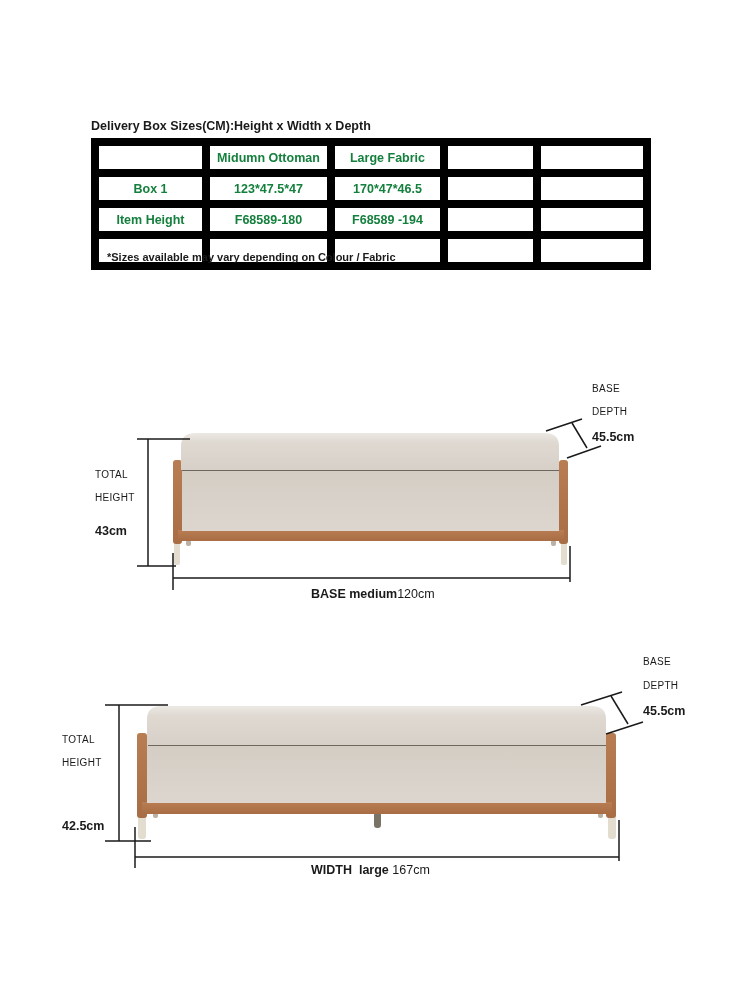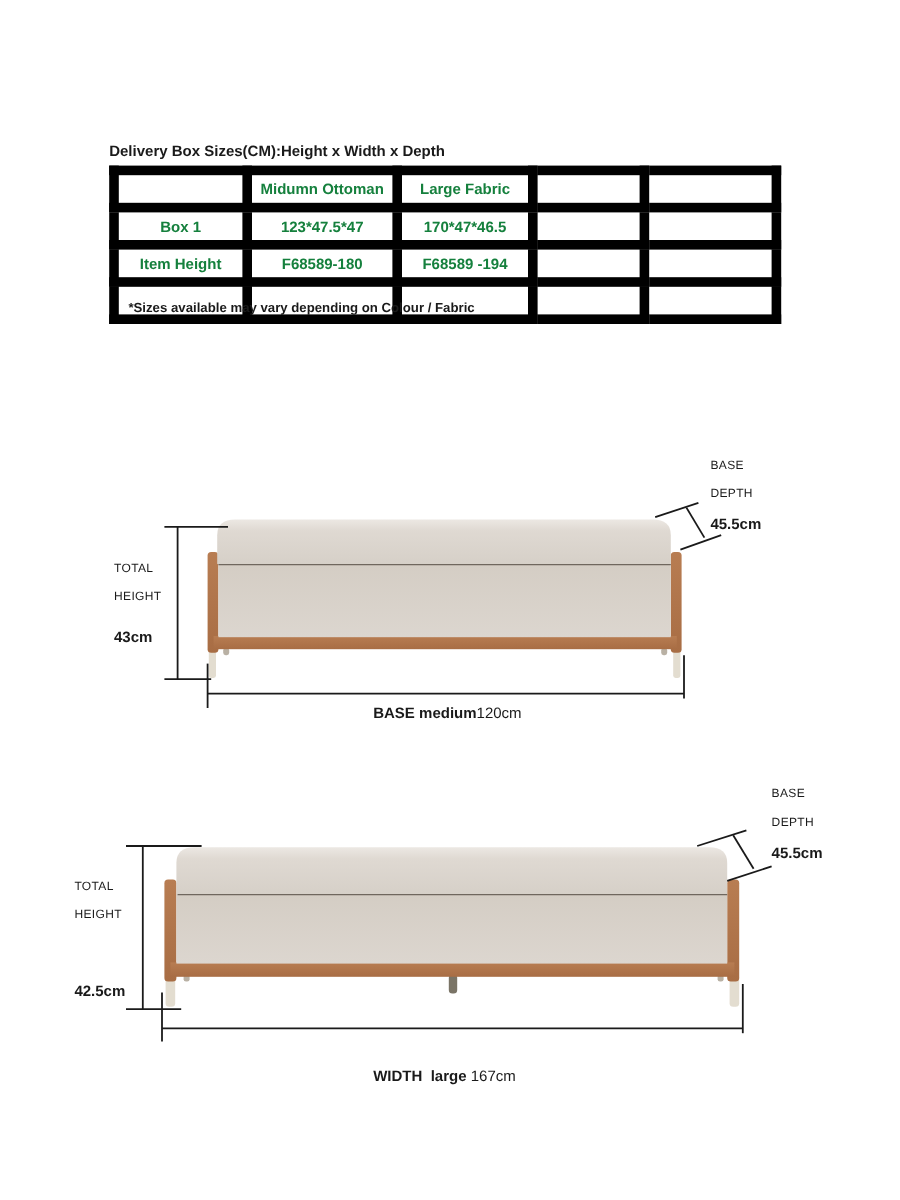--- a/index.html
+++ b/index.html
@@ -160,13 +160,13 @@
 </div>
 
 <div class="abs lbl-bold" style="left:62px; top:734px;">TOTAL</div>
 <div class="abs lbl-bold" style="left:62px; top:757px;">HEIGHT</div>
 <div class="abs lbl-reg" style="left:62px; top:819px;">42.5cm</div>
 
 <div class="abs lbl-bold" style="left:643px; top:656px;">BASE</div>
 <div class="abs lbl-bold" style="left:643px; top:680px;">DEPTH</div>
 <div class="abs lbl-reg" style="left:643px; top:704px;">45.5cm</div>
 
-<div class="abs dim" style="left:311px; top:890px; white-space:pre;"><b>WIDTH  large</b> <span>167cm</span></div>
+<div class="abs dim" style="left:311px; top:863px; white-space:pre;"><b>WIDTH  large</b> <span>167cm</span></div>
 
 </body></html>

